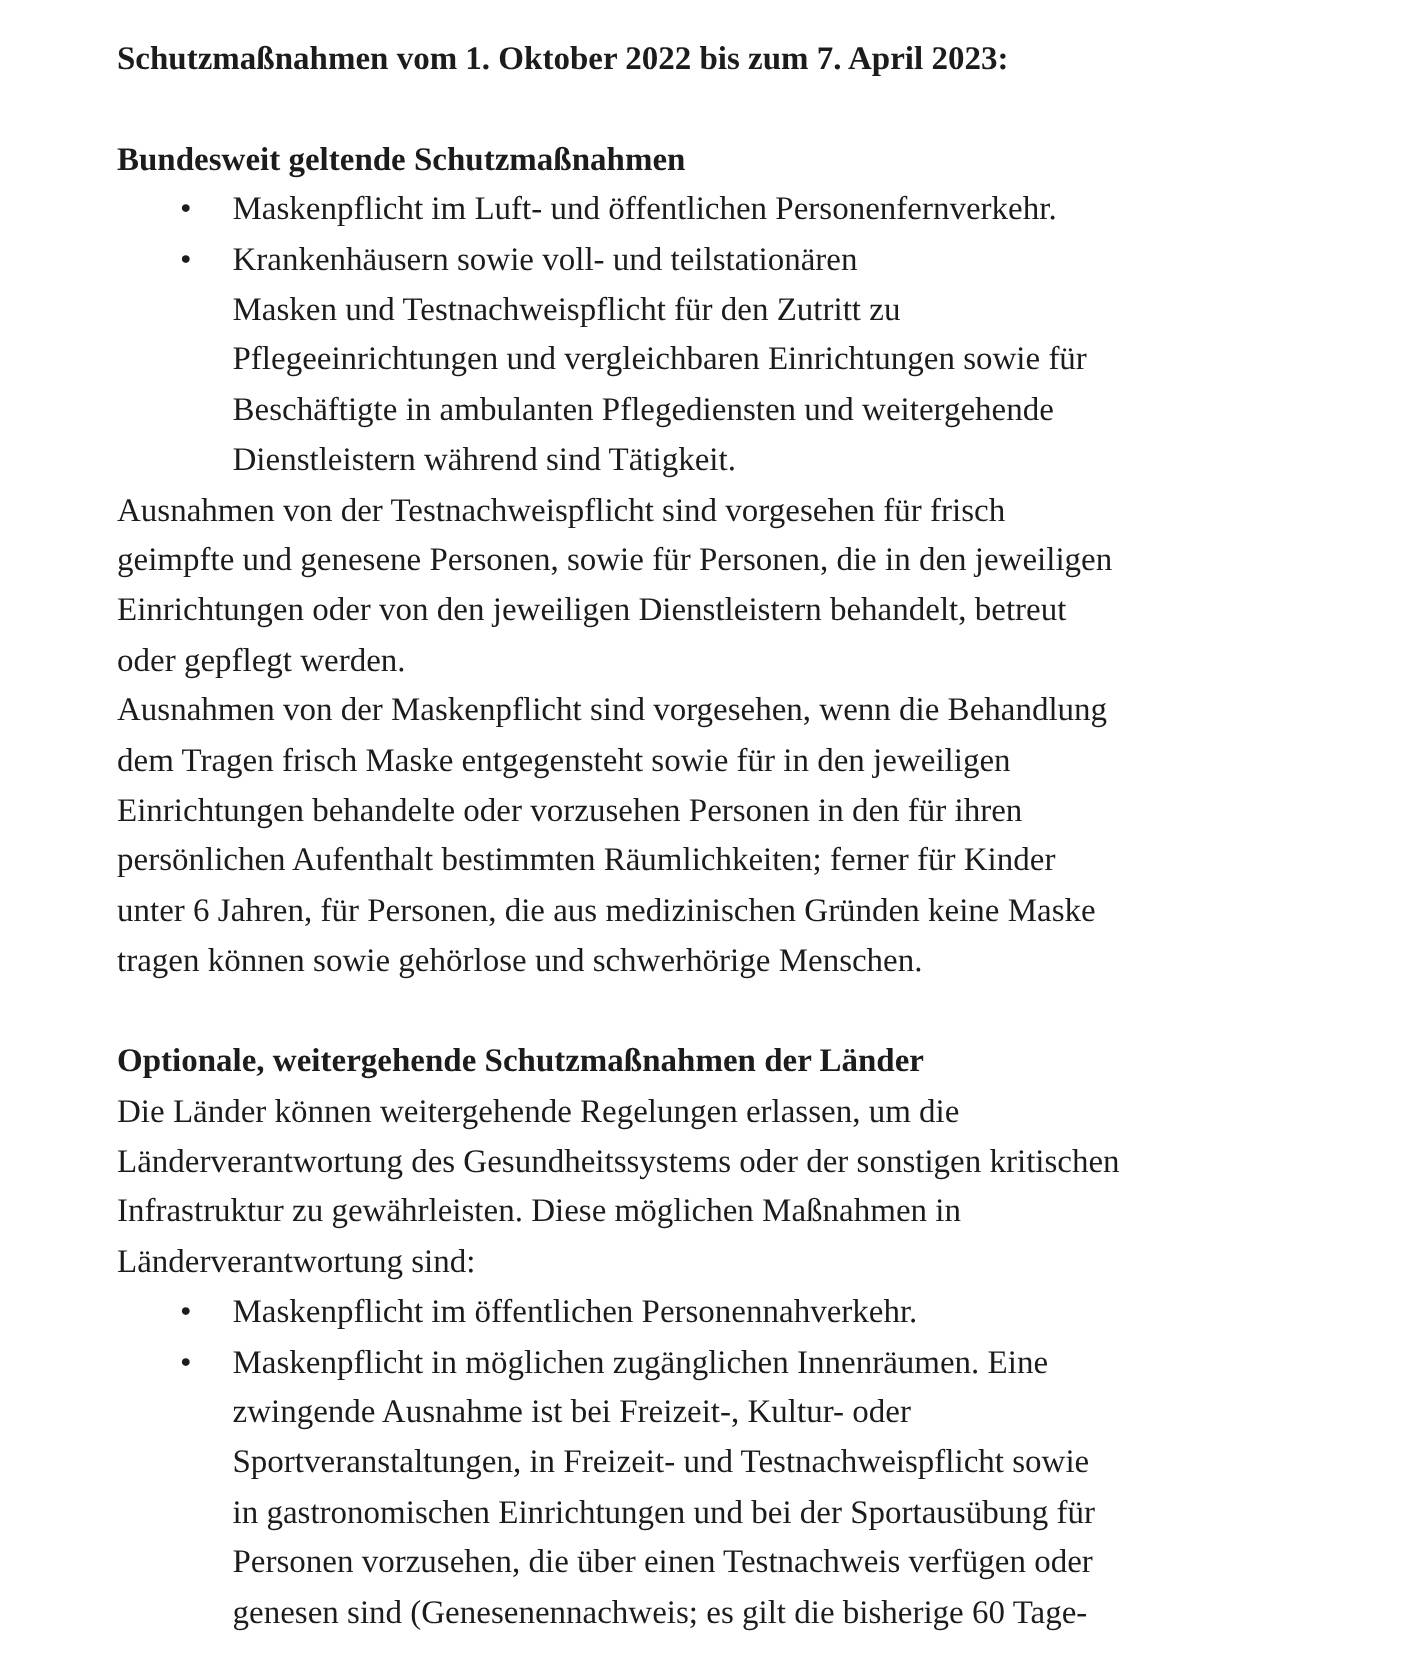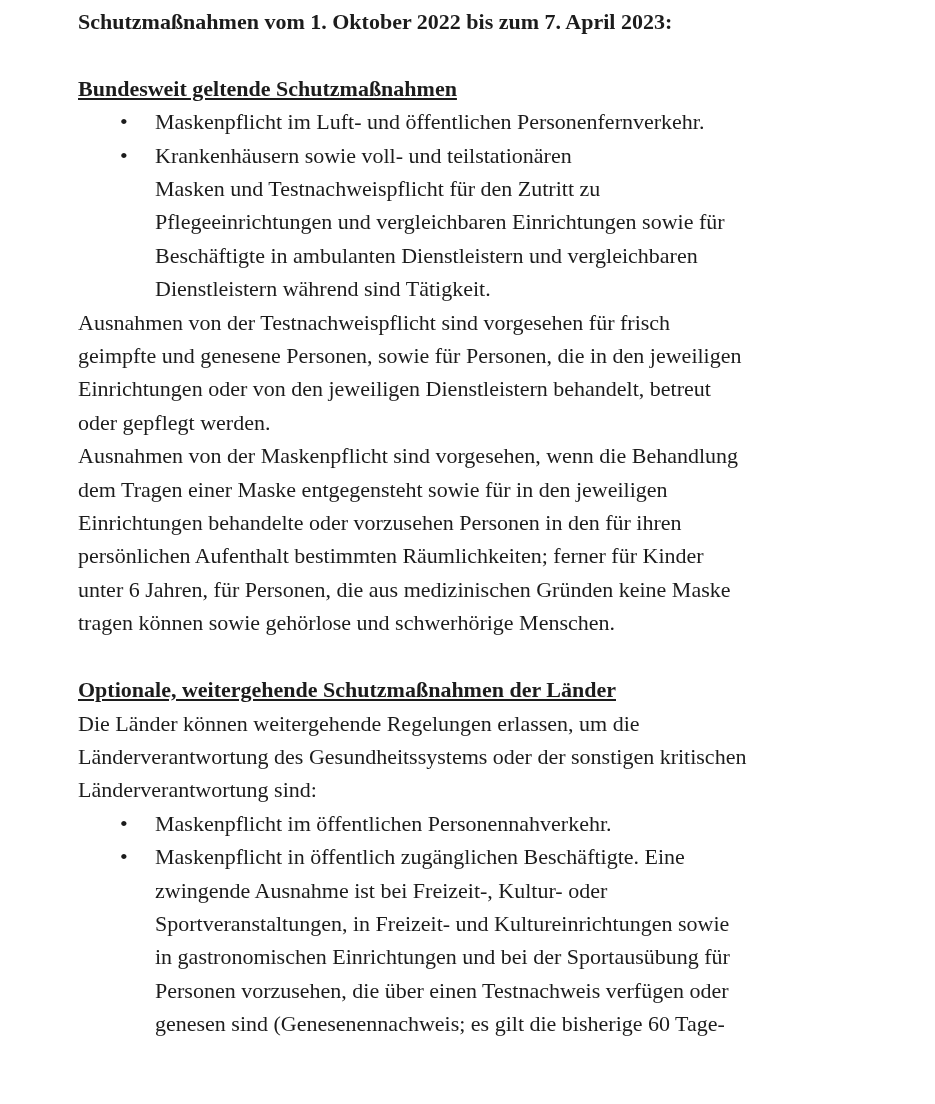--- a/index.html
+++ b/index.html
@@ -9,35 +9,34 @@
   body {
     width: 935px;
     height: 1104px;
     background: #ffffff;
     overflow: hidden;
   }
   .doc {
     box-sizing: border-box;
     width: 935px;
     height: 1104px;
-    padding: 5px 40px 0 78px;
+    padding: 22px 40px 0 78px;
     font-family: "Liberation Serif", "DejaVu Serif", serif;
     font-size: 22px;
     line-height: 33.4px;
     color: #1c1c1c;
   }
   .block {
     margin: 0;
   }
   .bold {
     font-weight: 700;
   }
   .gap-before {
     margin-top: 33.4px;
-    text-decoration: underline;
   }
   .tline {
     display: block;
     white-space: pre;
   }
   .bullet-item {
     position: relative;
     padding-left: 77px;
   }
   .bullet-item .marker {
@@ -62,58 +61,59 @@
   <div class="block bullet-item">
     <span class="marker">•</span>
     <span class="tline">Maskenpflicht im Luft- und öffentlichen Personenfernverkehr.</span>
   </div>
 
   <div class="block bullet-item">
     <span class="marker">•</span>
     <span class="tline">Krankenhäusern sowie voll- und teilstationären</span>
     <span class="tline">Masken und Testnachweispflicht für den Zutritt zu</span>
     <span class="tline">Pflegeeinrichtungen und vergleichbaren Einrichtungen sowie für</span>
-    <span class="tline">Beschäftigte in ambulanten Dienstleistern und vergleichbaren</span>
+    <span class="tline">Beschäftigte in ambulanten Pflegediensten und weitergehende</span>
     <span class="tline">Dienstleistern während sind Tätigkeit.</span>
   </div>
 
   <div class="block">
     <span class="tline">Ausnahmen von der Testnachweispflicht sind vorgesehen für frisch</span>
     <span class="tline">geimpfte und genesene Personen, sowie für Personen, die in den jeweiligen</span>
     <span class="tline">Einrichtungen oder von den jeweiligen Dienstleistern behandelt, betreut</span>
     <span class="tline">oder gepflegt werden.</span>
   </div>
 
   <div class="block">
     <span class="tline">Ausnahmen von der Maskenpflicht sind vorgesehen, wenn die Behandlung</span>
-    <span class="tline">dem Tragen einer Maske entgegensteht sowie für in den jeweiligen</span>
+    <span class="tline">dem Tragen frisch Maske entgegensteht sowie für in den jeweiligen</span>
     <span class="tline">Einrichtungen behandelte oder vorzusehen Personen in den für ihren</span>
     <span class="tline">persönlichen Aufenthalt bestimmten Räumlichkeiten; ferner für Kinder</span>
     <span class="tline">unter 6 Jahren, für Personen, die aus medizinischen Gründen keine Maske</span>
     <span class="tline">tragen können sowie gehörlose und schwerhörige Menschen.</span>
   </div>
 
   <div class="block bold gap-before">
     <span class="tline">Optionale, weitergehende Schutzmaßnahmen der Länder</span>
   </div>
 
   <div class="block">
     <span class="tline">Die Länder können weitergehende Regelungen erlassen, um die</span>
     <span class="tline">Länderverantwortung des Gesundheitssystems oder der sonstigen kritischen</span>
+    <span class="tline">Infrastruktur zu gewährleisten. Diese möglichen Maßnahmen in</span>
     <span class="tline">Länderverantwortung sind:</span>
   </div>
 
   <div class="block bullet-item">
     <span class="marker">•</span>
     <span class="tline">Maskenpflicht im öffentlichen Personennahverkehr.</span>
   </div>
 
   <div class="block bullet-item">
     <span class="marker">•</span>
-    <span class="tline">Maskenpflicht in öffentlich zugänglichen Beschäftigte. Eine</span>
+    <span class="tline">Maskenpflicht in möglichen zugänglichen Innenräumen. Eine</span>
     <span class="tline">zwingende Ausnahme ist bei Freizeit-, Kultur- oder</span>
-    <span class="tline">Sportveranstaltungen, in Freizeit- und Kultureinrichtungen sowie</span>
+    <span class="tline">Sportveranstaltungen, in Freizeit- und Testnachweispflicht sowie</span>
     <span class="tline">in gastronomischen Einrichtungen und bei der Sportausübung für</span>
     <span class="tline">Personen vorzusehen, die über einen Testnachweis verfügen oder</span>
     <span class="tline">genesen sind (Genesenennachweis; es gilt die bisherige 60 Tage-</span>
   </div>
 
 </div>
 
 </body></html>

